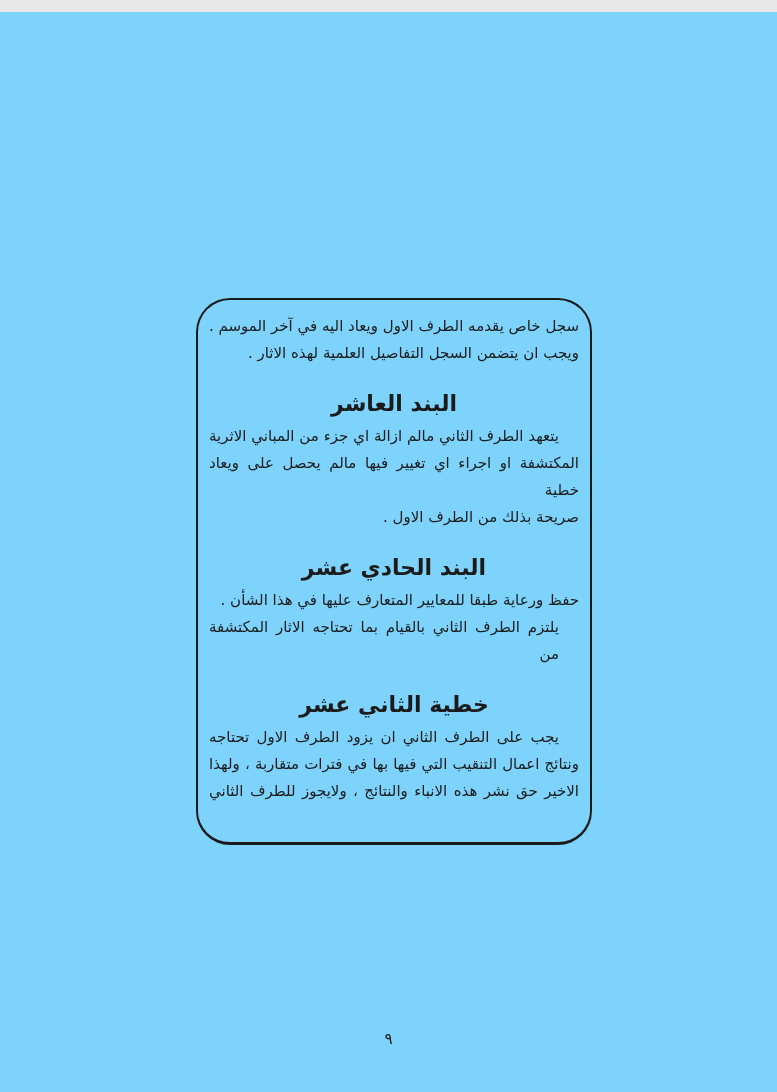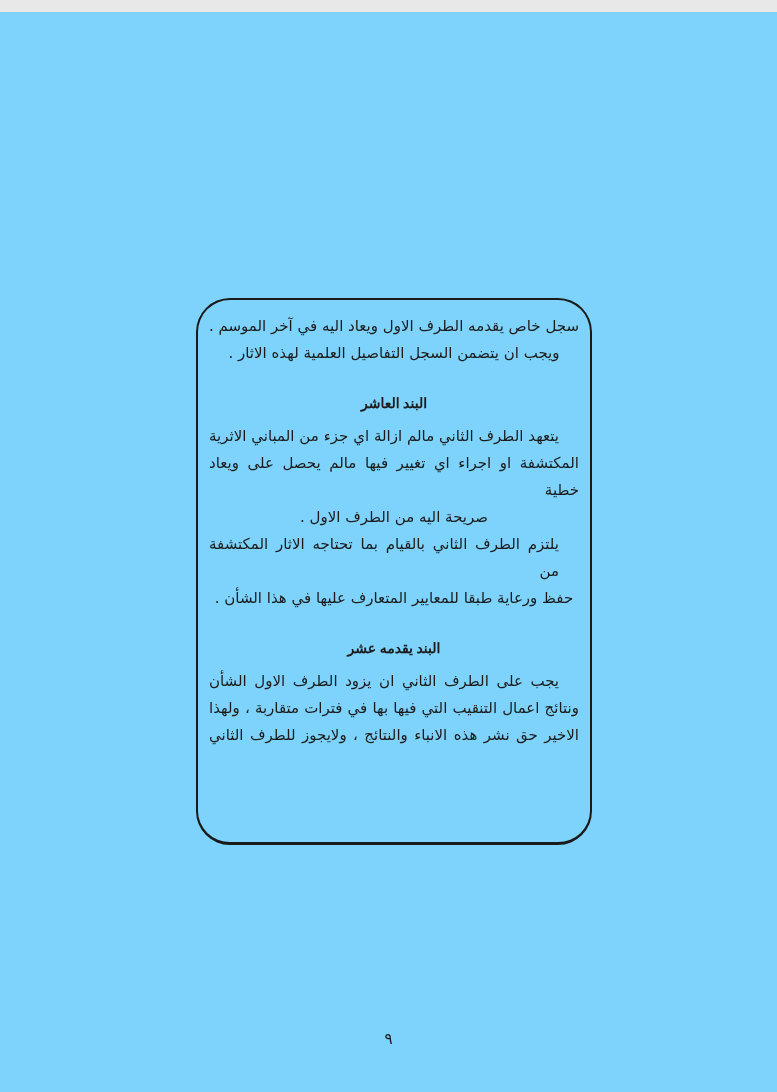--- a/index.html
+++ b/index.html
@@ -25,40 +25,39 @@
     border-radius: 34px;
     padding: 13px 11px 10px 11px;
     overflow: hidden;
   }
   .text-line {
     direction: rtl;
     unicode-bidi: embed;
     font-size: 15px;
     line-height: 27px;
     white-space: nowrap;
-    text-align: center;
+    text-align: right;
     overflow: hidden;
   }
   .text-line.justified {
     text-align: justify;
     text-align-last: justify;
     white-space: normal;
   }
   .text-line.indent-first {
     padding-right: 20px;
   }
   .section-heading {
     direction: rtl;
     text-align: center;
     font-weight: bold;
-    font-size: 14px;
+    font-size: 22px;
     line-height: 26px;
     margin-top: 24px;
     margin-bottom: 6px;
-    font-family: Liberation Serif, serif;
   }
   .section-body { margin: 0; }
   .page-number {
     position: absolute;
     left: 0;
     right: 0;
     top: 1018px;
     text-align: center;
     direction: rtl;
     font-size: 15px;
@@ -75,35 +74,36 @@
     <div class="section-body">
       <div class="text-line justified">سجل خاص يقدمه الطرف الاول ويعاد اليه في آخر الموسم .</div>
       <div class="text-line">ويجب ان يتضمن السجل التفاصيل العلمية لهذه الاثار .</div>
     </div>
 
     <div>
       <div class="section-heading">البند العاشر</div>
       <div class="section-body">
         <div class="text-line justified indent-first">يتعهد الطرف الثاني مالم ازالة اي جزء من المباني الاثرية</div>
         <div class="text-line justified">المكتشفة او اجراء اي تغيير فيها مالم يحصل على ويعاد خطية</div>
-        <div class="text-line">صريحة اليه من الطرف الاول .</div>
+        <div class="text-line">صريحة بذلك من الطرف الاول .</div>
       </div>
     </div>
 
     <div>
+      <div class="section-heading">البند الحادي عشر</div>
       <div class="section-body">
+        <div class="text-line">حفظ ورعاية طبقا للمعايير المتعارف عليها في هذا الشأن .</div>
         <div class="text-line justified indent-first">يلتزم الطرف الثاني بالقيام بما تحتاجه الاثار المكتشفة من</div>
-        <div class="text-line">حفظ ورعاية طبقا للمعايير المتعارف عليها في هذا الشأن .</div>
       </div>
     </div>
 
     <div>
-      <div class="section-heading">البند يقدمه عشر</div>
+      <div class="section-heading">خطية الثاني عشر</div>
       <div class="section-body">
-        <div class="text-line justified indent-first">يجب على الطرف الثاني ان يزود الطرف الاول الشأن</div>
+        <div class="text-line justified indent-first">يجب على الطرف الثاني ان يزود الطرف الاول تحتاجه</div>
         <div class="text-line justified">ونتائج اعمال التنقيب التي فيها بها في فترات متقاربة ، ولهذا</div>
         <div class="text-line justified">الاخير حق نشر هذه الانباء والنتائج ، ولايجوز للطرف الثاني</div>
 
       </div>
     </div>
 
   </div>
 
   <div class="page-number">٩</div>
 

